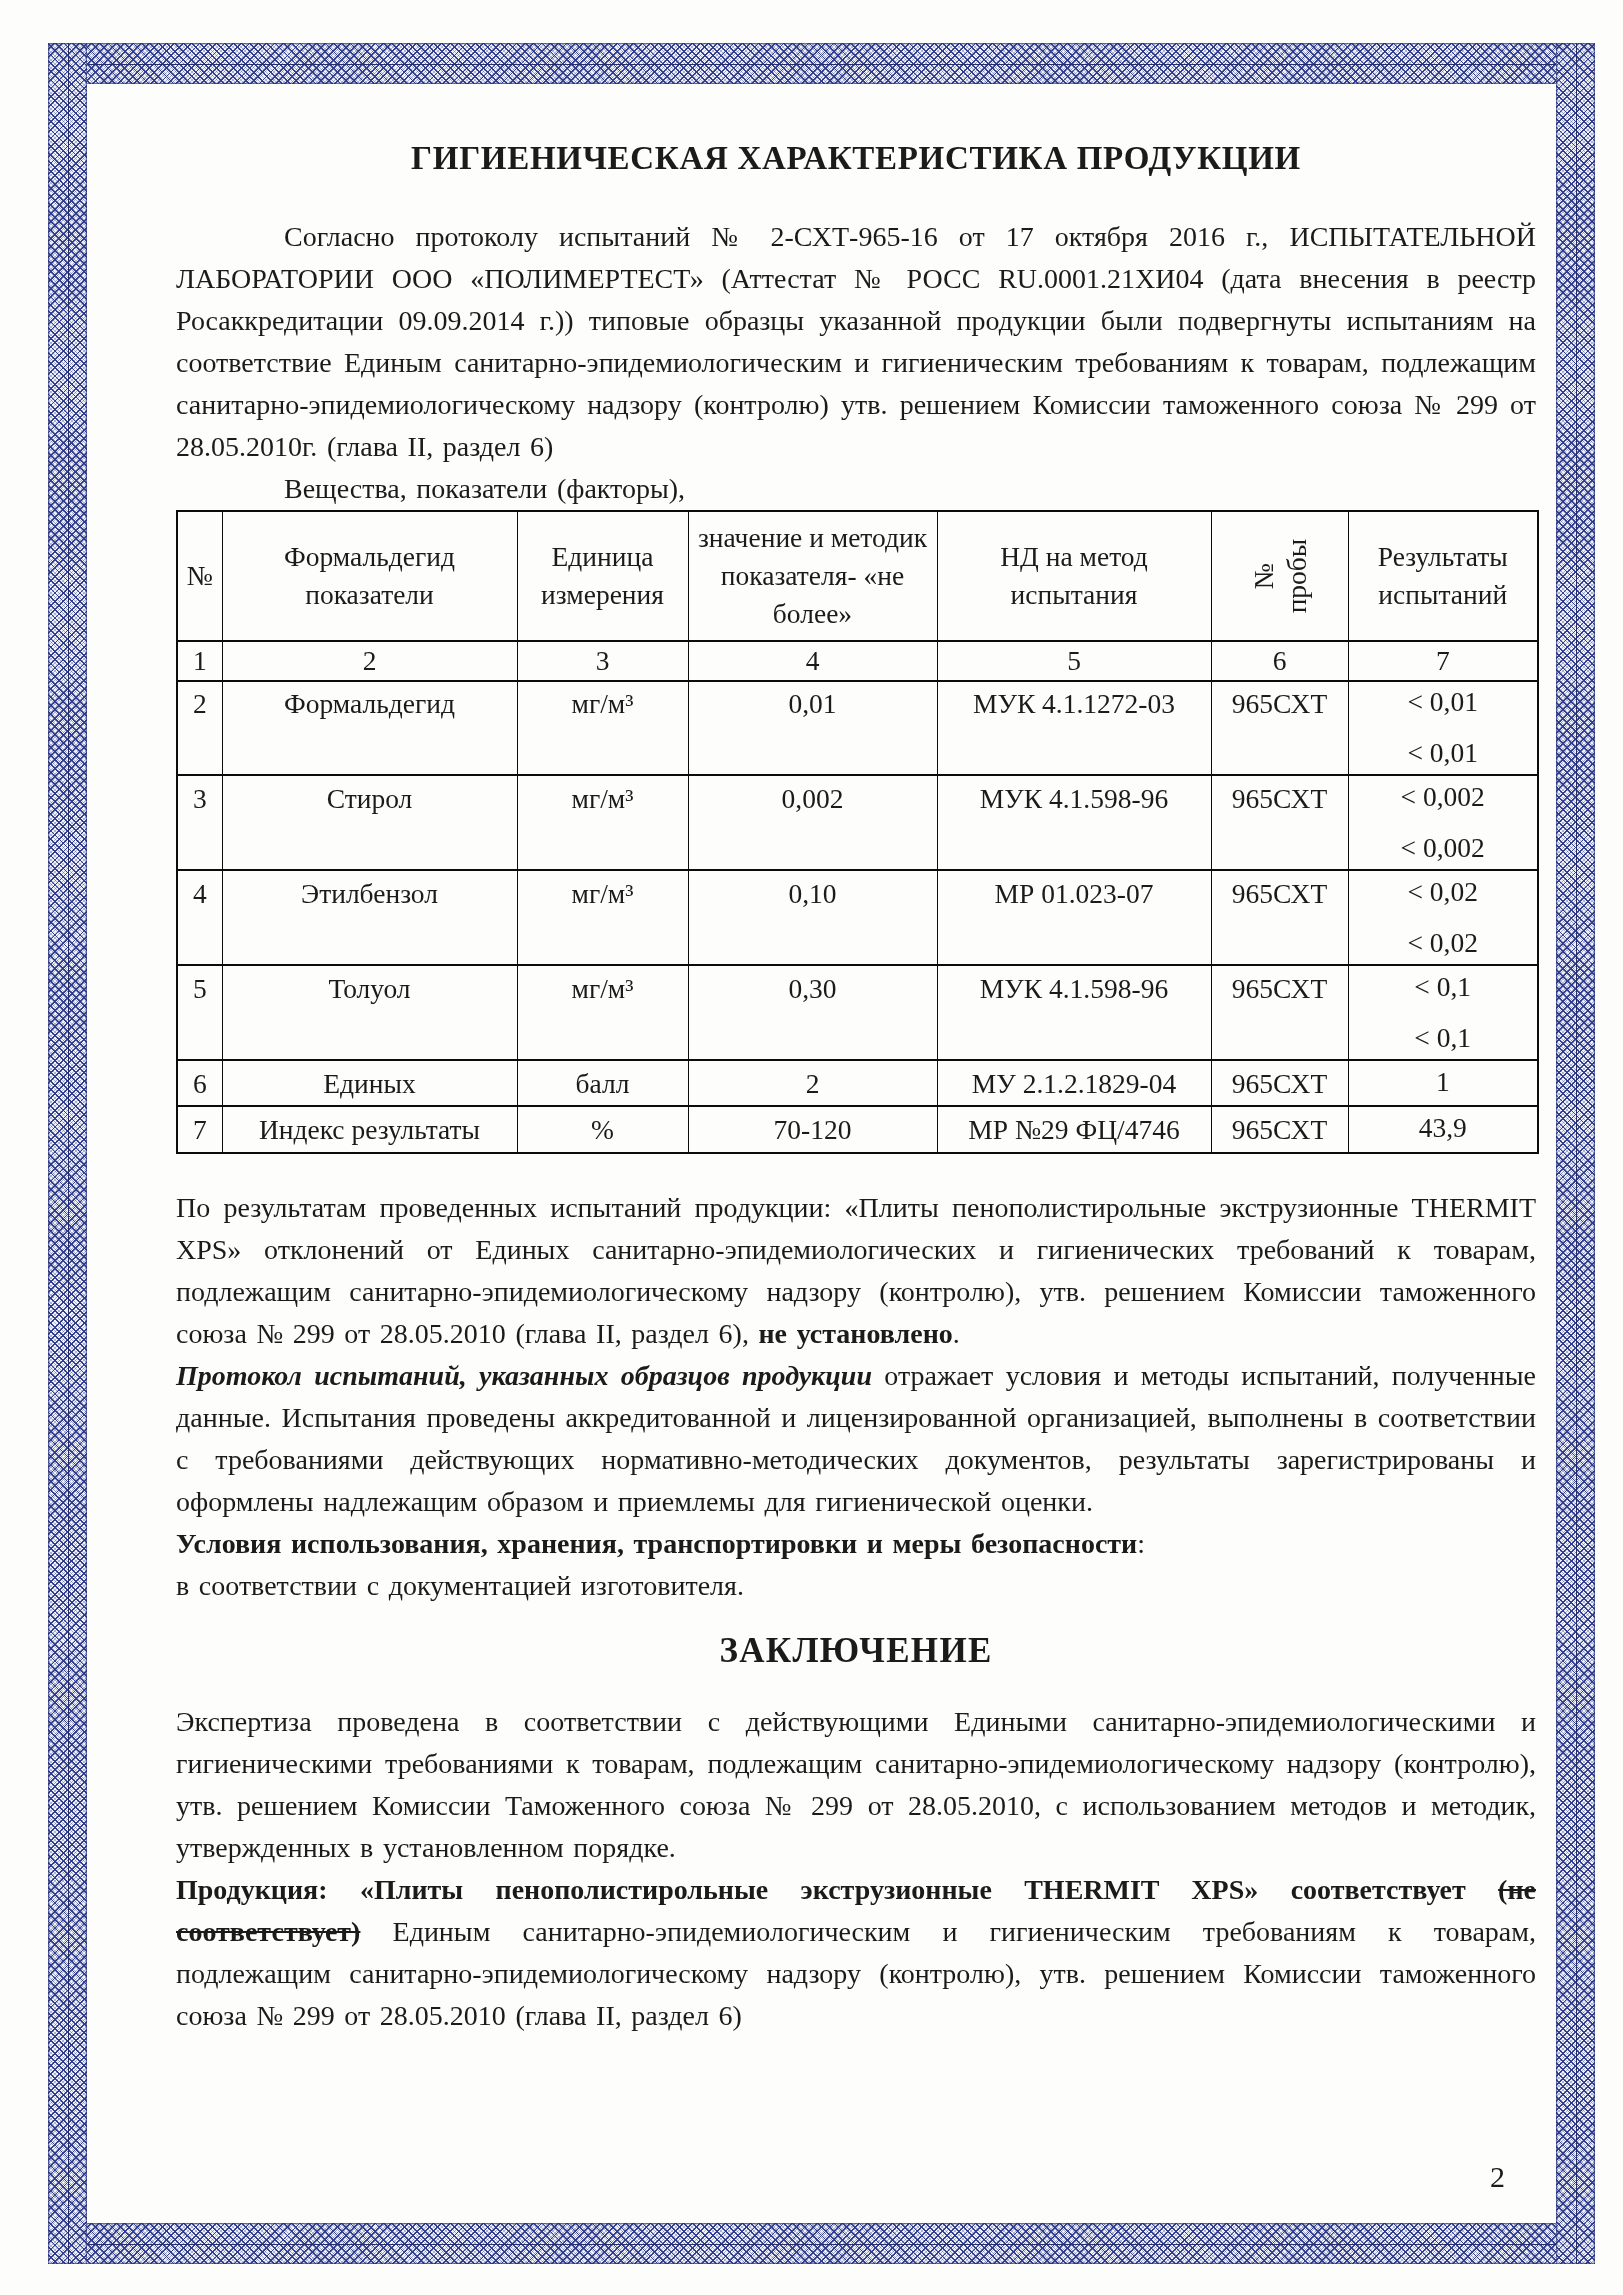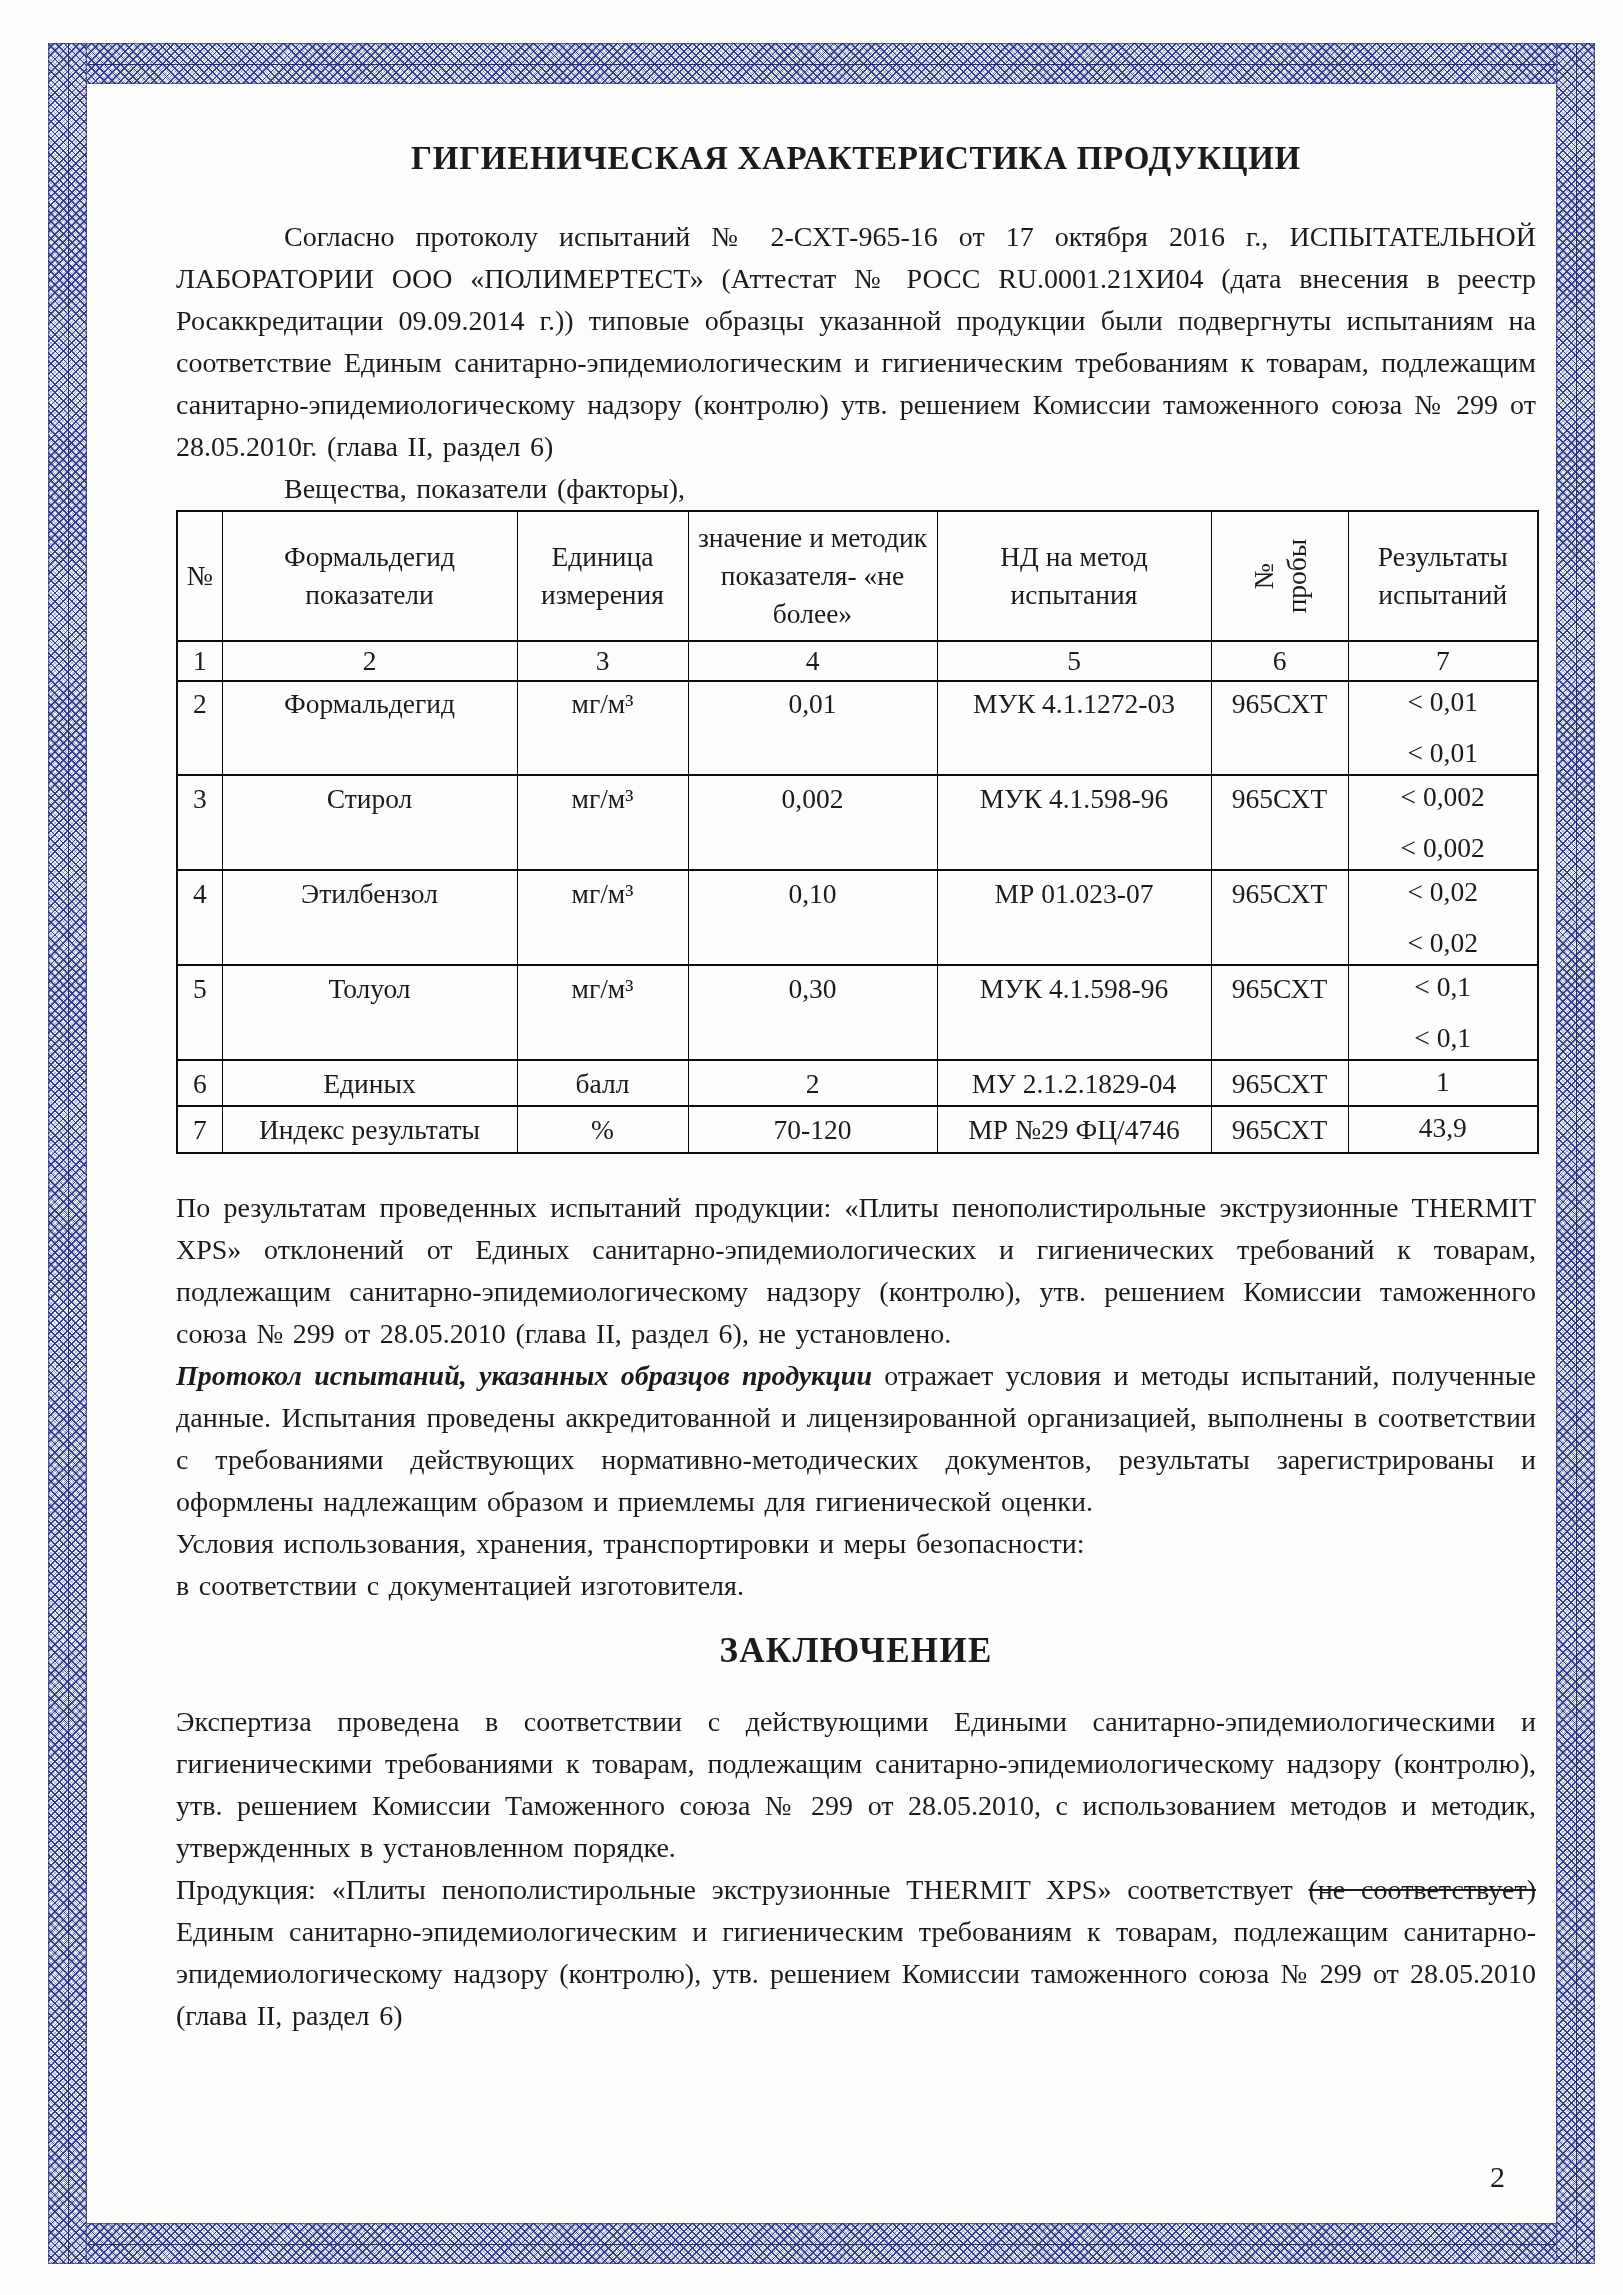--- a/index.html
+++ b/index.html
@@ -58,21 +58,21 @@
     line-height:42px;
     text-align:justify;
     word-spacing:2.6px;
     margin:0;
   }
   .indent { text-indent:108px; }
   .mb-gap   { margin-bottom:39px; }
   .mb-small { margin-bottom:5.2px; }
   .lead-line { text-align:left; }
 
-  .b  { font-weight:normal; }
+  .b  { font-weight:bold; }
   .bi { font-weight:bold; font-style:italic; }
   .strike { text-decoration:line-through; }
 
   
   table.subst {
     border-collapse:collapse;
     width:1360px;
     table-layout:fixed;
     font-size:27.5px;
     margin:0 0 33px 0;

